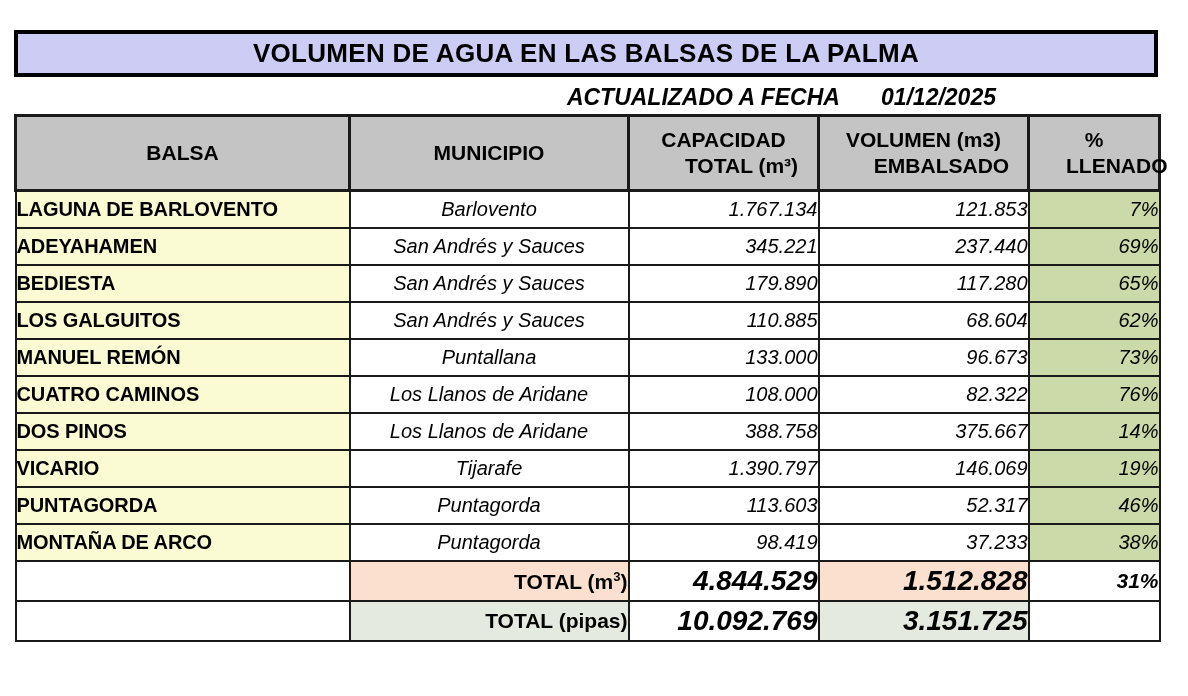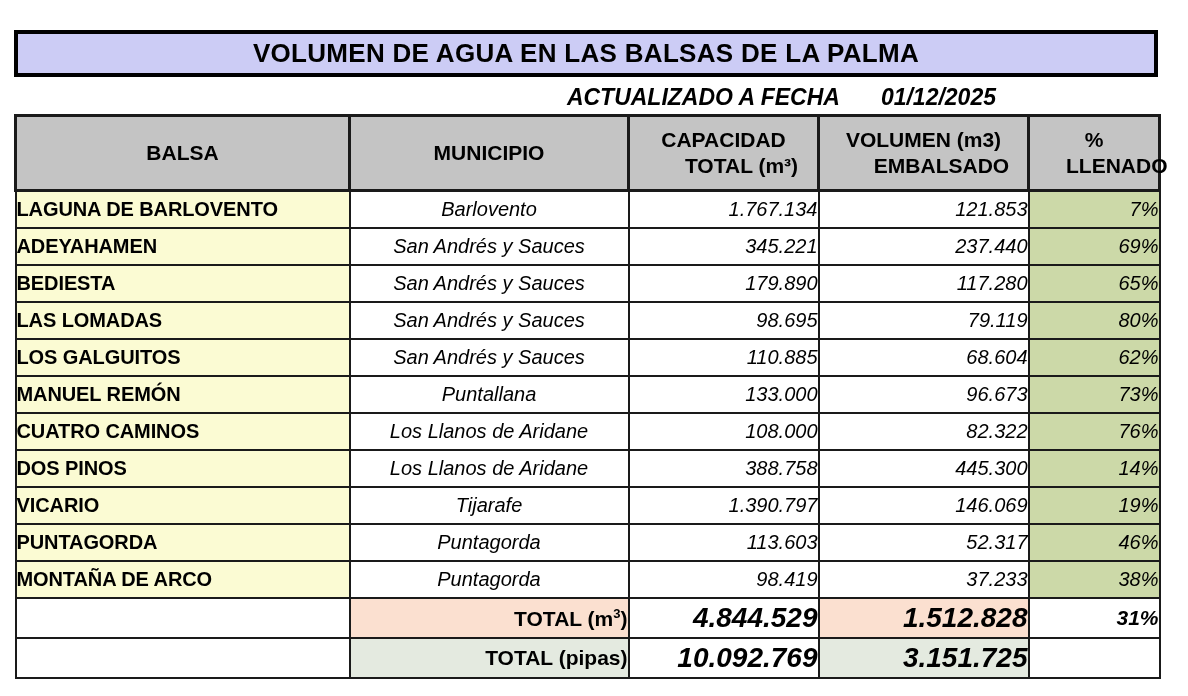--- a/index.html
+++ b/index.html
@@ -251,27 +251,20 @@
             <td class="pct">69%</td>
           </tr>
           <tr class="data">
             <td class="balsa">BEDIESTA</td>
             <td class="muni">San Andrés y Sauces</td>
             <td class="num">179.890</td>
             <td class="num">117.280</td>
             <td class="pct">65%</td>
           </tr>
           <tr class="data">
-            <td class="balsa">LAS LOMADAS</td>
-            <td class="muni">San Andrés y Sauces</td>
-            <td class="num">98.695</td>
-            <td class="num">79.119</td>
-            <td class="pct">80%</td>
-          </tr>
-          <tr class="data">
             <td class="balsa">LOS GALGUITOS</td>
             <td class="muni">San Andrés y Sauces</td>
             <td class="num">110.885</td>
             <td class="num">68.604</td>
             <td class="pct">62%</td>
           </tr>
           <tr class="data">
             <td class="balsa">MANUEL REMÓN</td>
             <td class="muni">Puntallana</td>
             <td class="num">133.000</td>
@@ -282,21 +275,21 @@
             <td class="balsa">CUATRO CAMINOS</td>
             <td class="muni">Los Llanos de Aridane</td>
             <td class="num">108.000</td>
             <td class="num">82.322</td>
             <td class="pct">76%</td>
           </tr>
           <tr class="data">
             <td class="balsa">DOS PINOS</td>
             <td class="muni">Los Llanos de Aridane</td>
             <td class="num">388.758</td>
-            <td class="num">445.300</td>
+            <td class="num">375.667</td>
             <td class="pct">14%</td>
           </tr>
           <tr class="data">
             <td class="balsa">VICARIO</td>
             <td class="muni">Tijarafe</td>
             <td class="num">1.390.797</td>
             <td class="num">146.069</td>
             <td class="pct">19%</td>
           </tr>
           <tr class="data">

